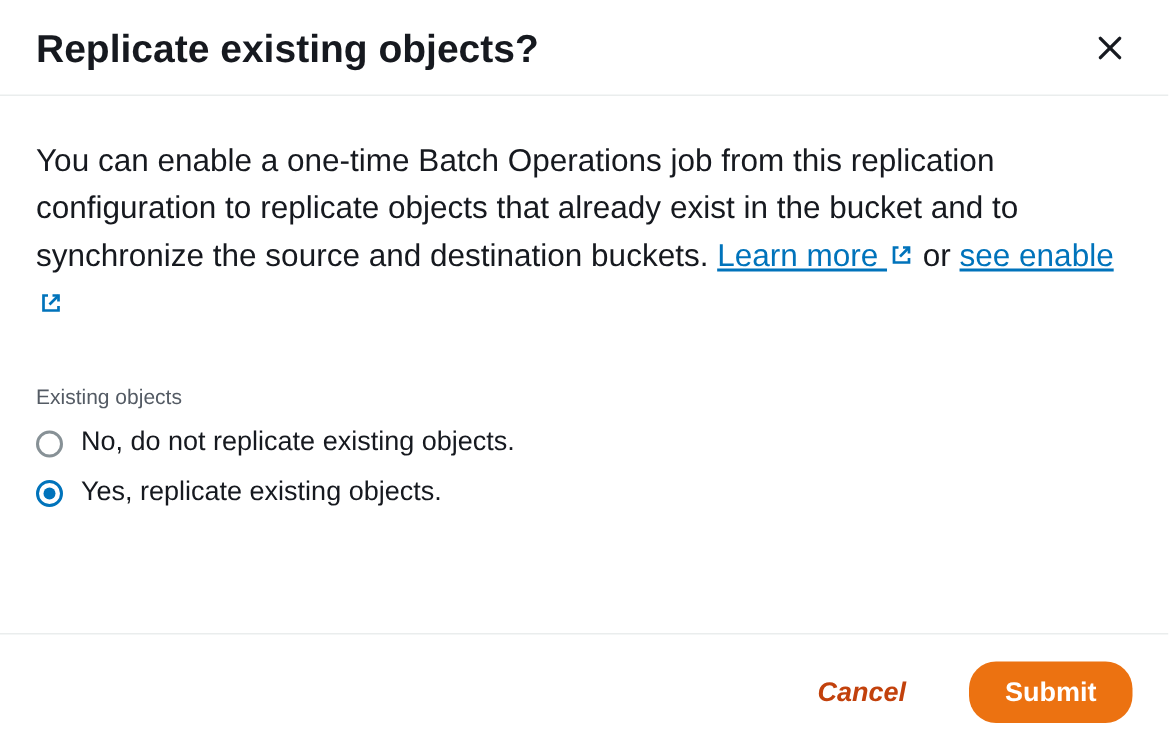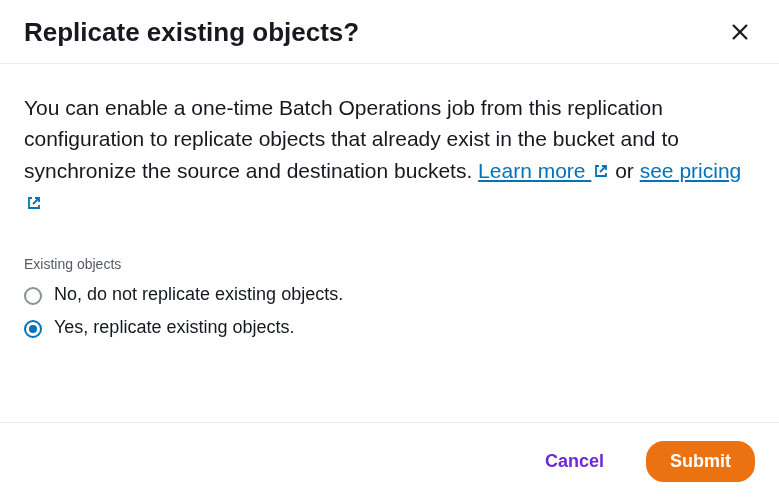--- a/index.html
+++ b/index.html
@@ -101,21 +101,22 @@
   .btn {
     font-size: 18px;
     font-weight: 700;
     padding: 10px 24px;
     border-radius: 2px;
     cursor: pointer;
     border: none;
   }
   .btn-cancel {
     background: transparent;
-    color: #6d28d9;
+    color: #c2410c;
+    font-style: italic;
   }
   .btn-submit {
     background: #ec7211;
     color: #fff;
     border-radius: 18px;
   }
 </style>
 </head>
 <body>
 
@@ -132,21 +133,21 @@
       </span>
     </button>
   </div>
 
   <div class="modal-body">
     <p class="desc">
       <span>You can enable a one-time Batch Operations job from this replication configuration to replicate objects that already exist in the bucket and to synchronize the source and destination buckets. </span><a class="link"><span>Learn more </span><span class="ext-icon"><svg viewBox="0 0 16 16" fill="none" stroke="#0073bb" stroke-width="1.8">
               <path d="M6 3H3v10h10v-3"></path>
               <path d="M9 3h4v4"></path>
               <path d="M13 3L7 9"></path>
-            </svg></span></a><span> or </span><a class="link"><span>see pricing </span><span class="ext-icon"><svg viewBox="0 0 16 16" fill="none" stroke="#0073bb" stroke-width="1.8">
+            </svg></span></a><span> or </span><a class="link"><span>see enable </span><span class="ext-icon"><svg viewBox="0 0 16 16" fill="none" stroke="#0073bb" stroke-width="1.8">
               <path d="M6 3H3v10h10v-3"></path>
               <path d="M9 3h4v4"></path>
               <path d="M13 3L7 9"></path>
             </svg></span></a>
     </p>
 
     <div>
       <p class="section-label">Existing objects</p>
 
       <label class="radio-row">

